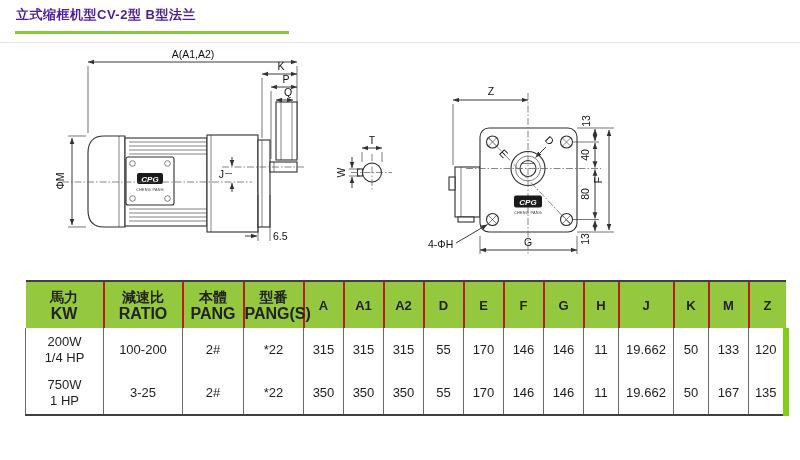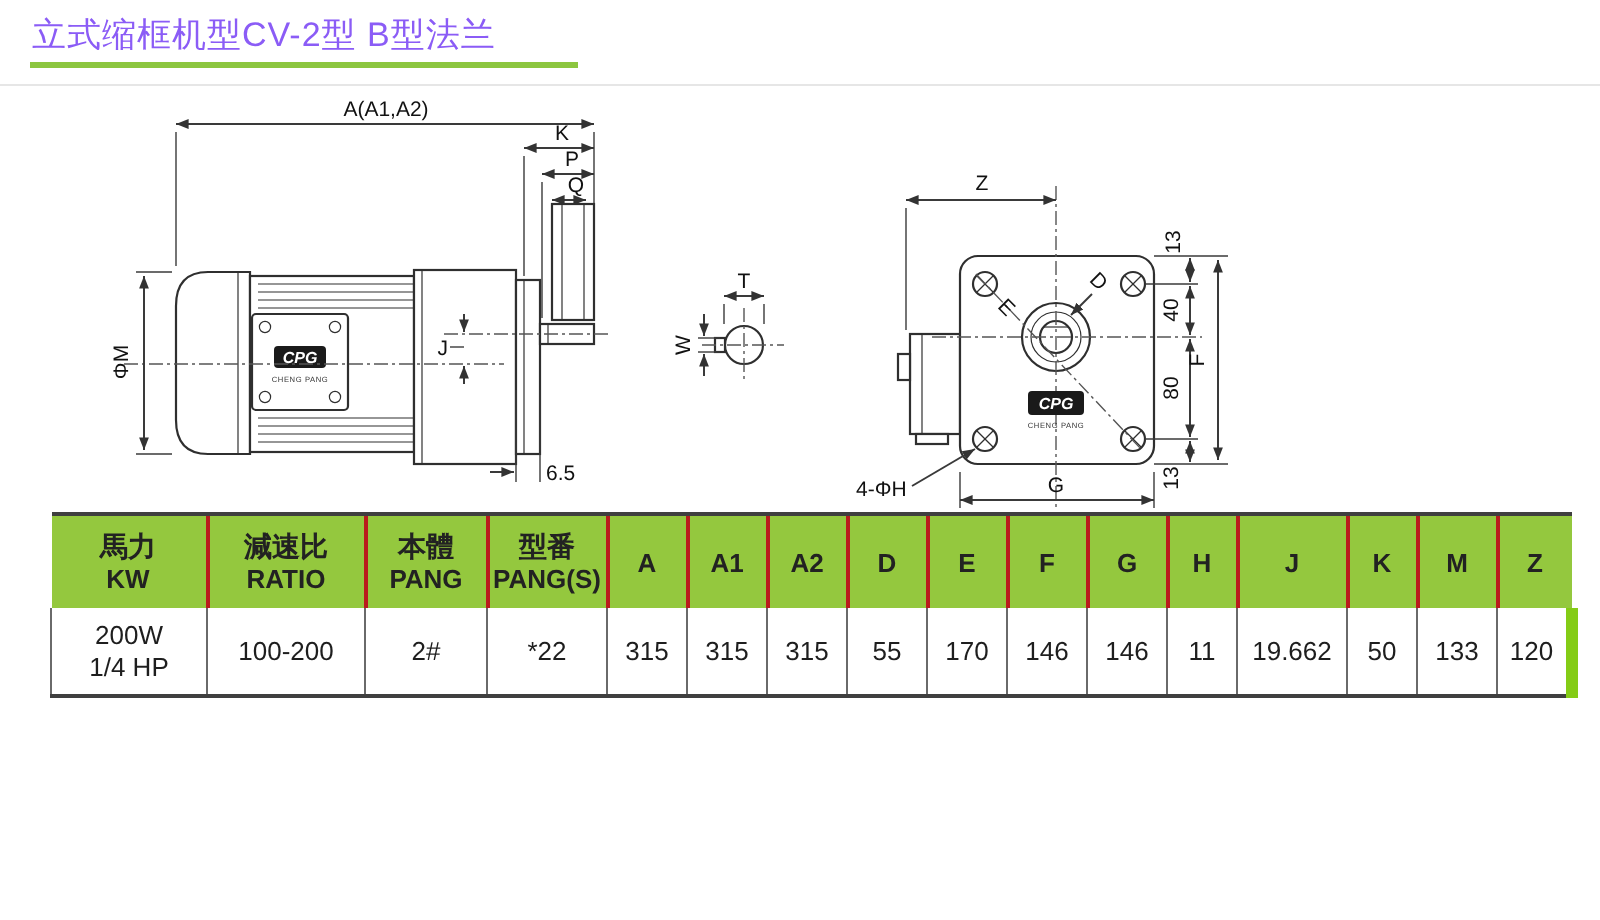--- a/index.html
+++ b/index.html
@@ -2,46 +2,46 @@
 <html><head>
 <meta charset="utf-8">
 <style>
   html,body{margin:0;padding:0;}
   body{
     width:800px;height:460px;position:relative;background:#fff;overflow:hidden;
     font-family:"Liberation Sans", sans-serif;
   }
   .title{
     position:absolute;left:16px;top:6px;margin:0;
-    font-size:17px;font-weight:normal;color:#8b5cf6;letter-spacing:.5px;white-space:nowrap;
+    font-size:13px;font-weight:bold;color:#4c1d95;letter-spacing:.5px;white-space:nowrap;
   }
   .title-underline{position:absolute;left:15px;top:31px;width:274px;height:3px;background:#8CC63F;}
   .page-rule{position:absolute;left:0;top:42px;width:800px;height:1px;background:#e6e6e6;}
 
   svg.drawings{position:absolute;left:0;top:45px;}
   .out{fill:#fff;stroke:#2f2f2f;stroke-width:1.1;}
   .thin{fill:none;stroke:#2f2f2f;stroke-width:.6;}
   .dim{stroke:#3a3a3a;stroke-width:1;fill:none;}
   .ext{stroke:#3a3a3a;stroke-width:.7;fill:none;}
   .cl{stroke:#555;stroke-width:.7;stroke-dasharray:7 2 1.5 2;fill:none;}
   .dimtxt{font-family:"Liberation Sans",sans-serif;font-size:10.5px;fill:#111;}
   .logotxt{font-family:"Liberation Sans",sans-serif;font-size:8px;font-weight:bold;font-style:italic;fill:#fff;}
   .logosub{font-family:"Liberation Sans",sans-serif;font-size:3.8px;fill:#333;letter-spacing:.3px;}
 
   table.spec{
-    position:absolute;left:25px;top:256px;width:760px;
+    position:absolute;left:25px;top:280px;width:760px;
     border-collapse:collapse;table-layout:fixed;
   }
   .spec th{
     background:#94C83E;border-top:2.5px solid #3f3f3f;border-left:2px solid #b91c1c;
     height:46px;padding:0;font-weight:bold;color:#222;vertical-align:middle;text-align:center;
   }
   .spec th:first-child{border-left:none;}
   .spec .h-zh{font-size:14px;line-height:17px;}
-  .spec .h-en{font-size:13px;line-height:15px;}
+  .spec .h-en{font-size:16px;line-height:15px;}
   .spec th.dim-h{font-size:13px;}
   .spec td{
     border-left:1px solid #6a6a6a;height:43px;padding:0;
     text-align:center;vertical-align:middle;font-size:13px;color:#1e1e1e;background:#fff;
   }
   .spec td:last-child{border-right:6px solid #84cc16;}
   .spec tbody tr:last-child td{border-bottom:2.5px solid #3f3f3f;}
   .spec tr.hl td{background:#F1EEC6;}
   .spec td.power div{line-height:16px;}
 </style>
@@ -284,14 +284,35 @@
       <td>55</td>
       <td>170</td>
       <td>146</td>
       <td>146</td>
       <td>11</td>
       <td>19.662</td>
       <td>50</td>
       <td>133</td>
       <td>120</td>
     </tr>
+    <tr>
+      <td class="power">
+        <div>750W</div>
+        <div>1 HP</div>
+      </td>
+      <td>3-25</td>
+      <td>2#</td>
+      <td>*22</td>
+      <td>350</td>
+      <td>350</td>
+      <td>350</td>
+      <td>55</td>
+      <td>170</td>
+      <td>146</td>
+      <td>146</td>
+      <td>11</td>
+      <td>19.662</td>
+      <td>50</td>
+      <td>167</td>
+      <td>135</td>
+    </tr>
   </tbody>
 </table>
 
 </body></html>

